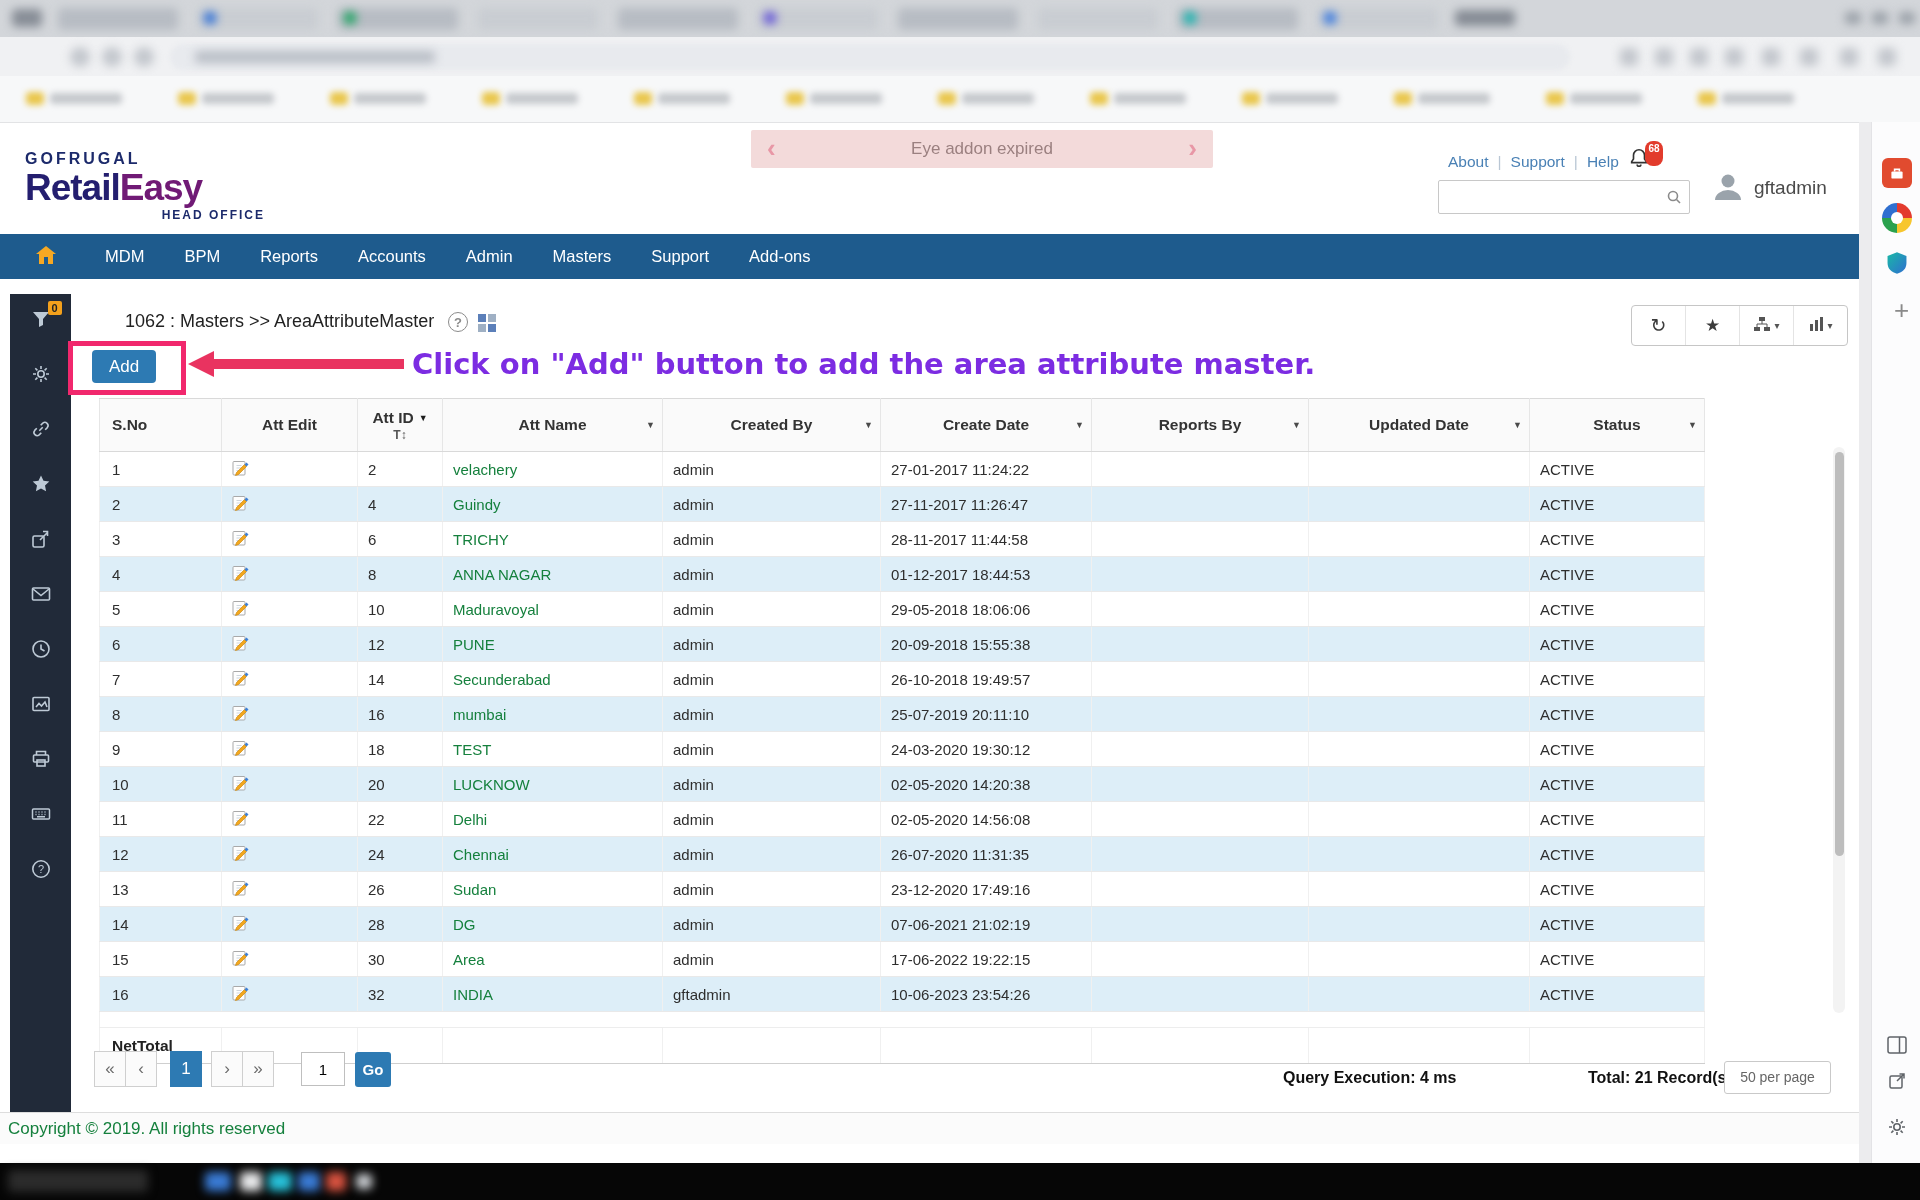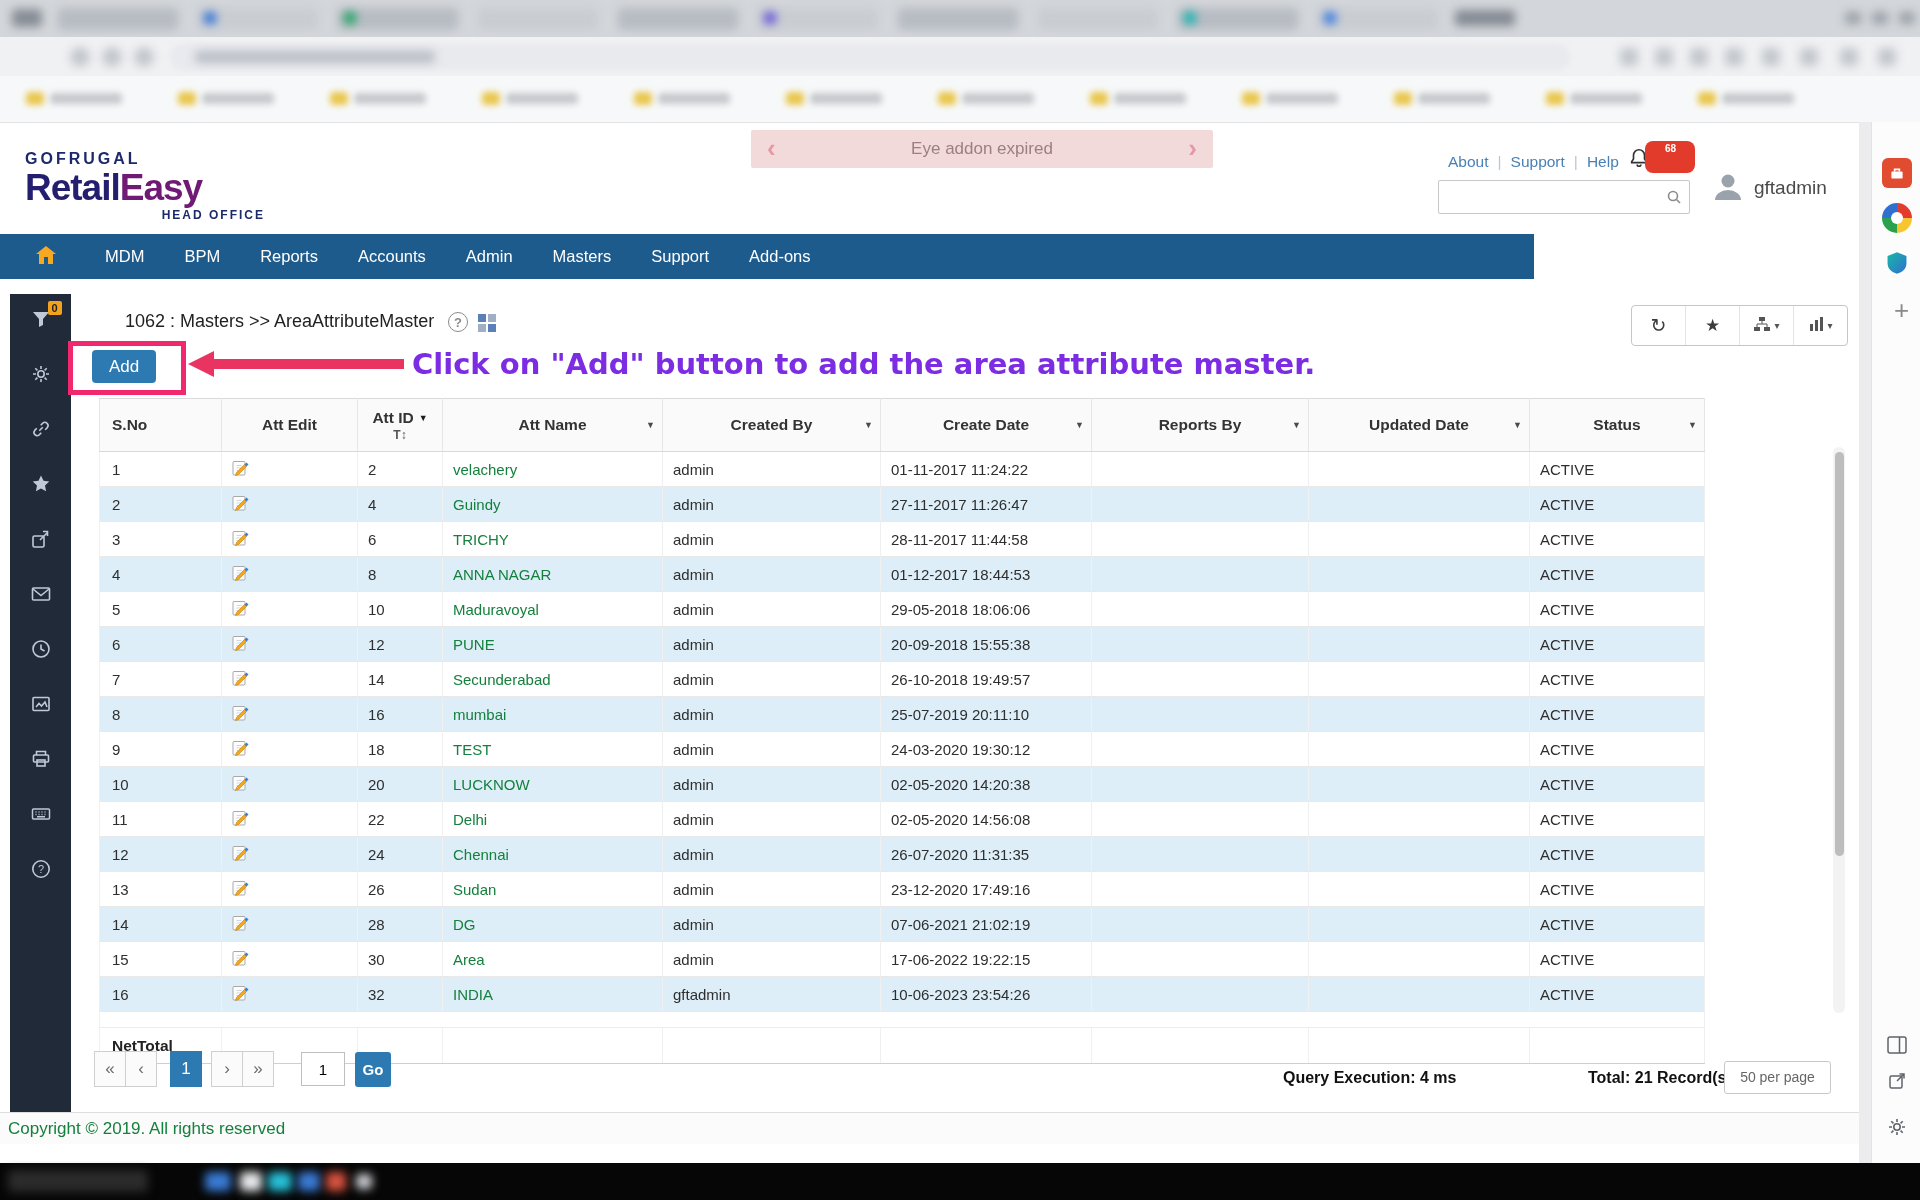--- a/index.html
+++ b/index.html
@@ -22,30 +22,30 @@
 
   .banner{position:absolute;left:751px;top:130px;width:462px;height:38px;background:#f3dada;border-radius:2px}
   .banner .txt{position:absolute;left:0;right:0;top:0;line-height:38px;text-align:center;font-size:17px;color:#9b8080}
   .banner .arr{position:absolute;top:0;line-height:36px;font-size:26px;color:#e897a6;font-weight:700;cursor:pointer}
   .banner .arr.left{left:16px}
   .banner .arr.right{right:16px}
 
   .hlinks{position:absolute;left:1448px;top:153px;display:flex;gap:9px;align-items:center;font-size:15.5px;color:#4a81b5}
   .hlinks .sep{color:#b9c6d4}
   .bell{position:absolute;left:1628px;top:146px;cursor:pointer}
-  .bellbadge{position:absolute;left:1645px;top:141px;min-width:12px;height:32px;padding:0 19px;background:#e23b2c;color:#fff;
-    font-size:10px;font-weight:700;border-radius:8px;text-align:right;line-height:15px}
+  .bellbadge{position:absolute;left:1645px;top:141px;min-width:12px;height:25px;padding:0 3px;background:#e23b2c;color:#fff;
+    font-size:10px;font-weight:700;border-radius:8px;text-align:center;line-height:15px}
   .searchbox{position:absolute;left:1438px;top:180px;width:250px;height:32px;background:#fff;border:1px solid #c8c8c8;border-radius:2px}
   .searchbox input{position:absolute;left:6px;top:3px;width:210px;height:24px;border:0;outline:0;font-size:15px;background:transparent}
   .searchbox .mag{position:absolute;right:7px;top:8px}
   .userblk{position:absolute;left:1710px;top:168px;display:flex;align-items:center;gap:8px;cursor:pointer}
   .userblk .uname{font-size:19px;color:#4a4a4a}
 
   
-  .nav{position:absolute;left:0;top:234px;width:1534px;height:45px;background:#1e5b8d}
+  .nav{position:absolute;left:0;top:234px;width:1859px;height:45px;background:#1e5b8d}
   .nav .home{position:absolute;left:25px;top:0;width:42px;height:45px;display:flex;align-items:center;justify-content:center;cursor:pointer}
   .nav .items{position:absolute;left:85px;top:0;height:45px;display:flex}
   .nav .item{padding:0 20px;line-height:45px;color:#fff;font-size:16.5px;cursor:pointer}
 
   
   .sidebar{position:absolute;left:10px;top:294px;width:61px;height:818px;background:#212a39;display:flex;flex-direction:column;
     align-items:center;padding-top:13px;gap:31px;box-sizing:border-box}
   .sicon{position:relative;width:24px;height:24px;display:flex;align-items:center;justify-content:center;cursor:pointer}
   .sbadge{position:absolute;top:-6px;right:-9px;min-width:14px;height:14px;background:#f3a01c;color:#222;font-size:11px;font-weight:700;
     text-align:center;line-height:14px;border-radius:2px}
@@ -417,21 +417,21 @@
     <td>1</td>
     <td class="c-edit"><span class="editbtn"><svg width="19" height="18" viewBox="0 0 19 18">
               <rect x="1" y="2.5" width="12" height="13.5" rx="1" fill="#fefefe" stroke="#a9a9a9"></rect>
               <path d="M4.5 6.5h5M4.5 9h5M4.5 11.5h5" stroke="#cfd6dd" stroke-width="1"></path>
               <path d="M6.5 15.5l-3 1 1-3 8-8 2 2z" fill="#f2a71e" stroke="#cf8a0f" stroke-width="0.7"></path>
               <path d="M12.5 5.5l2-2 2 2-2 2z" fill="#3d7fd6"></path>
             </svg></span></td>
     <td>2</td>
     <td><a class="namelink">velachery</a></td>
     <td>admin</td>
-    <td>01-11-2017 11:24:22</td>
+    <td>27-01-2017 11:24:22</td>
     <td></td>
     <td></td>
     <td>ACTIVE</td>
   </tr>
 
   <tr class="alt">
     <td>2</td>
     <td class="c-edit"><span class="editbtn"><svg width="19" height="18" viewBox="0 0 19 18">
               <rect x="1" y="2.5" width="12" height="13.5" rx="1" fill="#fefefe" stroke="#a9a9a9"></rect>
               <path d="M4.5 6.5h5M4.5 9h5M4.5 11.5h5" stroke="#cfd6dd" stroke-width="1"></path>

